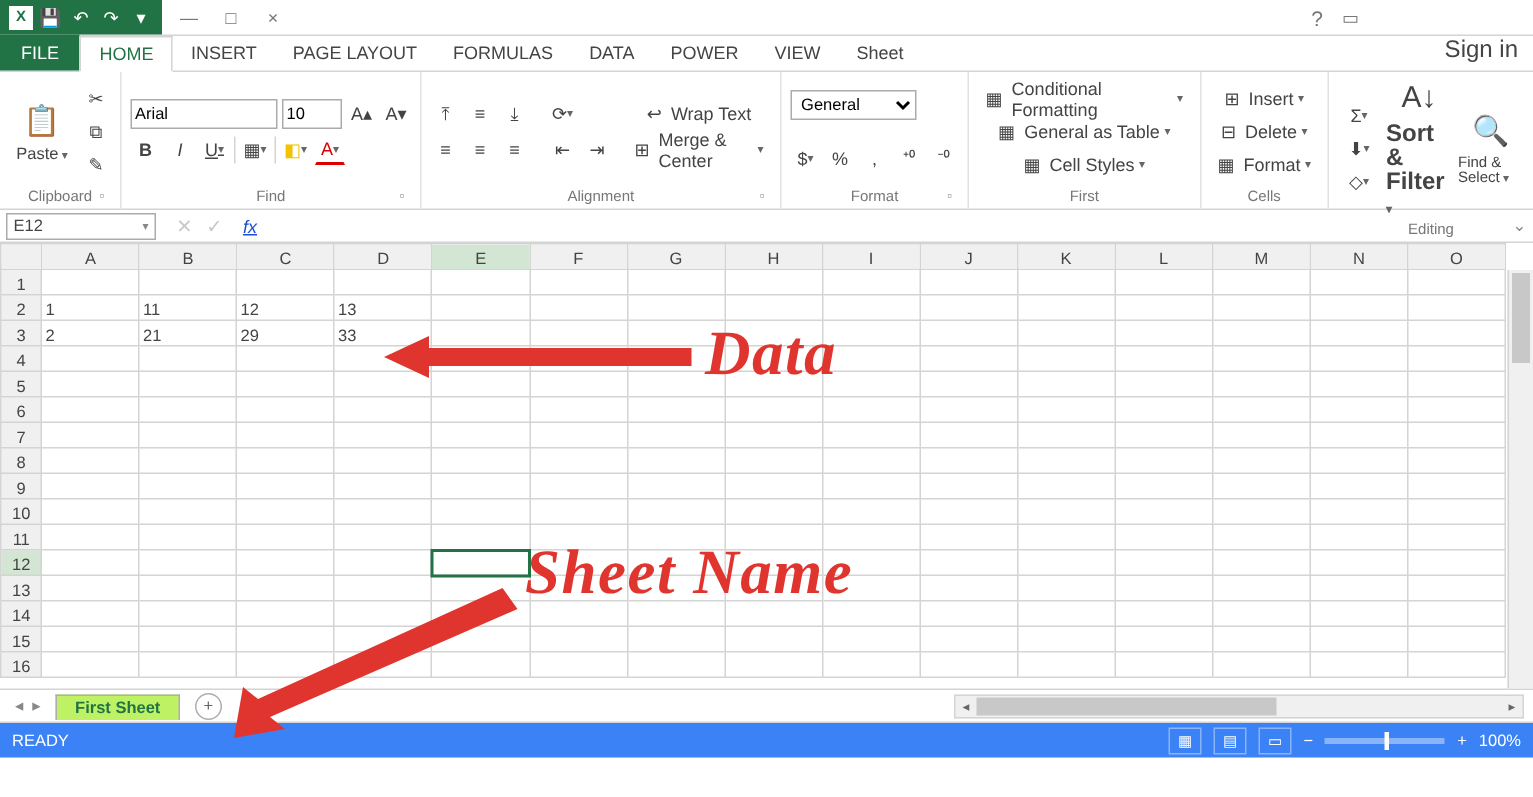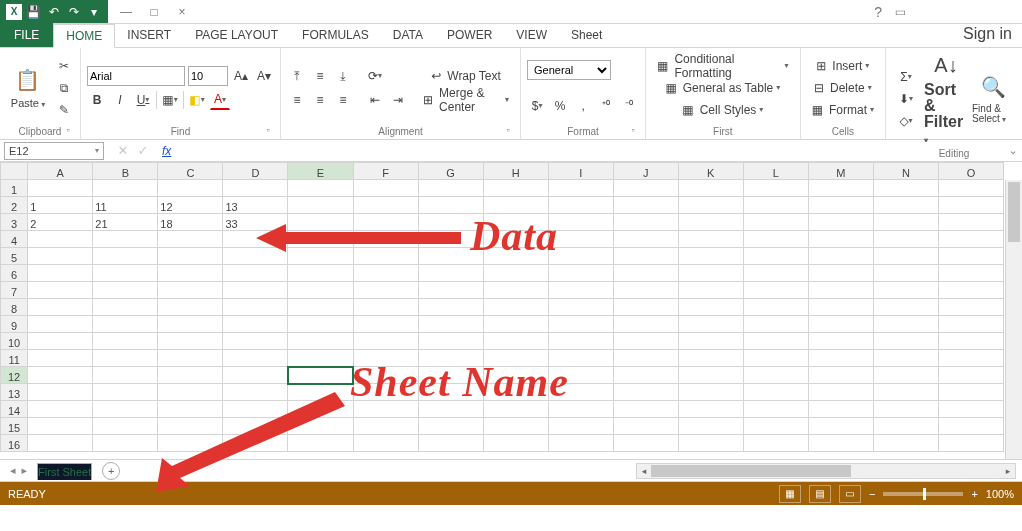--- a/index.html
+++ b/index.html
@@ -58,29 +58,29 @@
 table.grid td.rowhdr { background:#f0f0f0; text-align:center; width:26px;}
 table.grid td.rowhdr.sel { background:#d3e5d3; }
 .colA{width:62px}.colB{width:62px}.colC{width:62px}.colD{width:62px}.colE{width:62px}.colF{width:62px}.colG{width:62px}.colH{width:62px}.colI{width:62px}.colJ{width:62px}.colK{width:62px}.colL{width:62px}.colM{width:62px}.colN{width:62px}.colO{width:62px}
 .selcell { outline:2px solid #217346; outline-offset:-1px; }
 .vscroll { position:absolute; right:0; top:18px; bottom:0; width:17px; background:#f0f0f0; border-left:1px solid #d4d4d4;}
 .vscroll .thumb { position:absolute; top:2px; left:2px; right:2px; height:60px; background:#c8c8c8;}
 
 
 .sheetrow { height:22px; display:flex; align-items:center; border-bottom:1px solid #d4d4d4; background:#fff; font-size:11px;}
 .sheetrow .nav { display:flex; gap:6px; padding:0 10px; color:#888;}
-.sheetrow .shtab { padding:2px 0; border:1px solid #aeaeae; border-bottom:none; background:#0f172a; color:#217346; font-weight:normal; position:relative; top:1px;}
+.sheetrow .shtab { padding:2px 12px; border:1px solid #aeaeae; border-bottom:none; background:#bef264; color:#217346; font-weight:bold; position:relative; top:1px;}
 .sheetrow .addsh { width:18px; height:18px; border:1px solid #aeaeae; border-radius:50%; display:flex; align-items:center; justify-content:center; margin-left:10px; color:#666;}
 .sheetrow .hscroll { margin-left:auto; width:380px; height:16px; background:#f0f0f0; border:1px solid #d4d4d4; margin-right:6px; position:relative;}
 .sheetrow .hscroll .thumb { position:absolute; left:14px; top:1px; bottom:1px; width:200px; background:#c8c8c8;}
 .sheetrow .hscroll .ar { position:absolute; top:0; bottom:0; width:14px; display:flex; align-items:center; justify-content:center; font-size:9px; color:#666;}
 .sheetrow .hscroll .ar.l{left:0} .sheetrow .hscroll .ar.r{right:0}
 
 
-.statusbar { height:23px; background:#a16207; color:#fff; display:flex; align-items:center; padding:0 8px; font-size:11px;}
+.statusbar { height:23px; background:#3b82f6; color:#fff; display:flex; align-items:center; padding:0 8px; font-size:11px;}
 .statusbar .right { margin-left:auto; display:flex; gap:8px; align-items:center;}
 .viewbtn { width:22px; height:18px; display:flex; align-items:center; justify-content:center; border:1px solid rgba(255,255,255,.4); font-size:10px;}
 .zoomslider { width:80px; height:4px; background:rgba(255,255,255,.4); position:relative;}
 .zoomslider .h { position:absolute; left:50%; top:-4px; width:3px; height:12px; background:#fff;}
 
 
 .anno { position:absolute; color:#e0352f; font-style:italic; font-weight:900; pointer-events:none; font-family: Georgia, "Times New Roman", serif; letter-spacing:1px;}
 #anno-data-label{ left:470px; top:212px; font-size:42px;}
 #anno-sheet-label{ left:350px; top:358px; font-size:42px;}
 svg.arrow { position:absolute; pointer-events:none; }
@@ -318,21 +318,21 @@
           <td class=""></td>
           <td class=""></td>
           <td class=""></td>
         </tr>
       </tbody>
       <tbody>
         <tr>
           <td class="rowhdr">3</td>
           <td class="">2</td>
           <td class="">21</td>
-          <td class="">18</td>
+          <td class="">29</td>
           <td class="">33</td>
           <td class=""></td>
           <td class=""></td>
           <td class=""></td>
           <td class=""></td>
           <td class=""></td>
           <td class=""></td>
           <td class=""></td>
           <td class=""></td>
           <td class=""></td>

